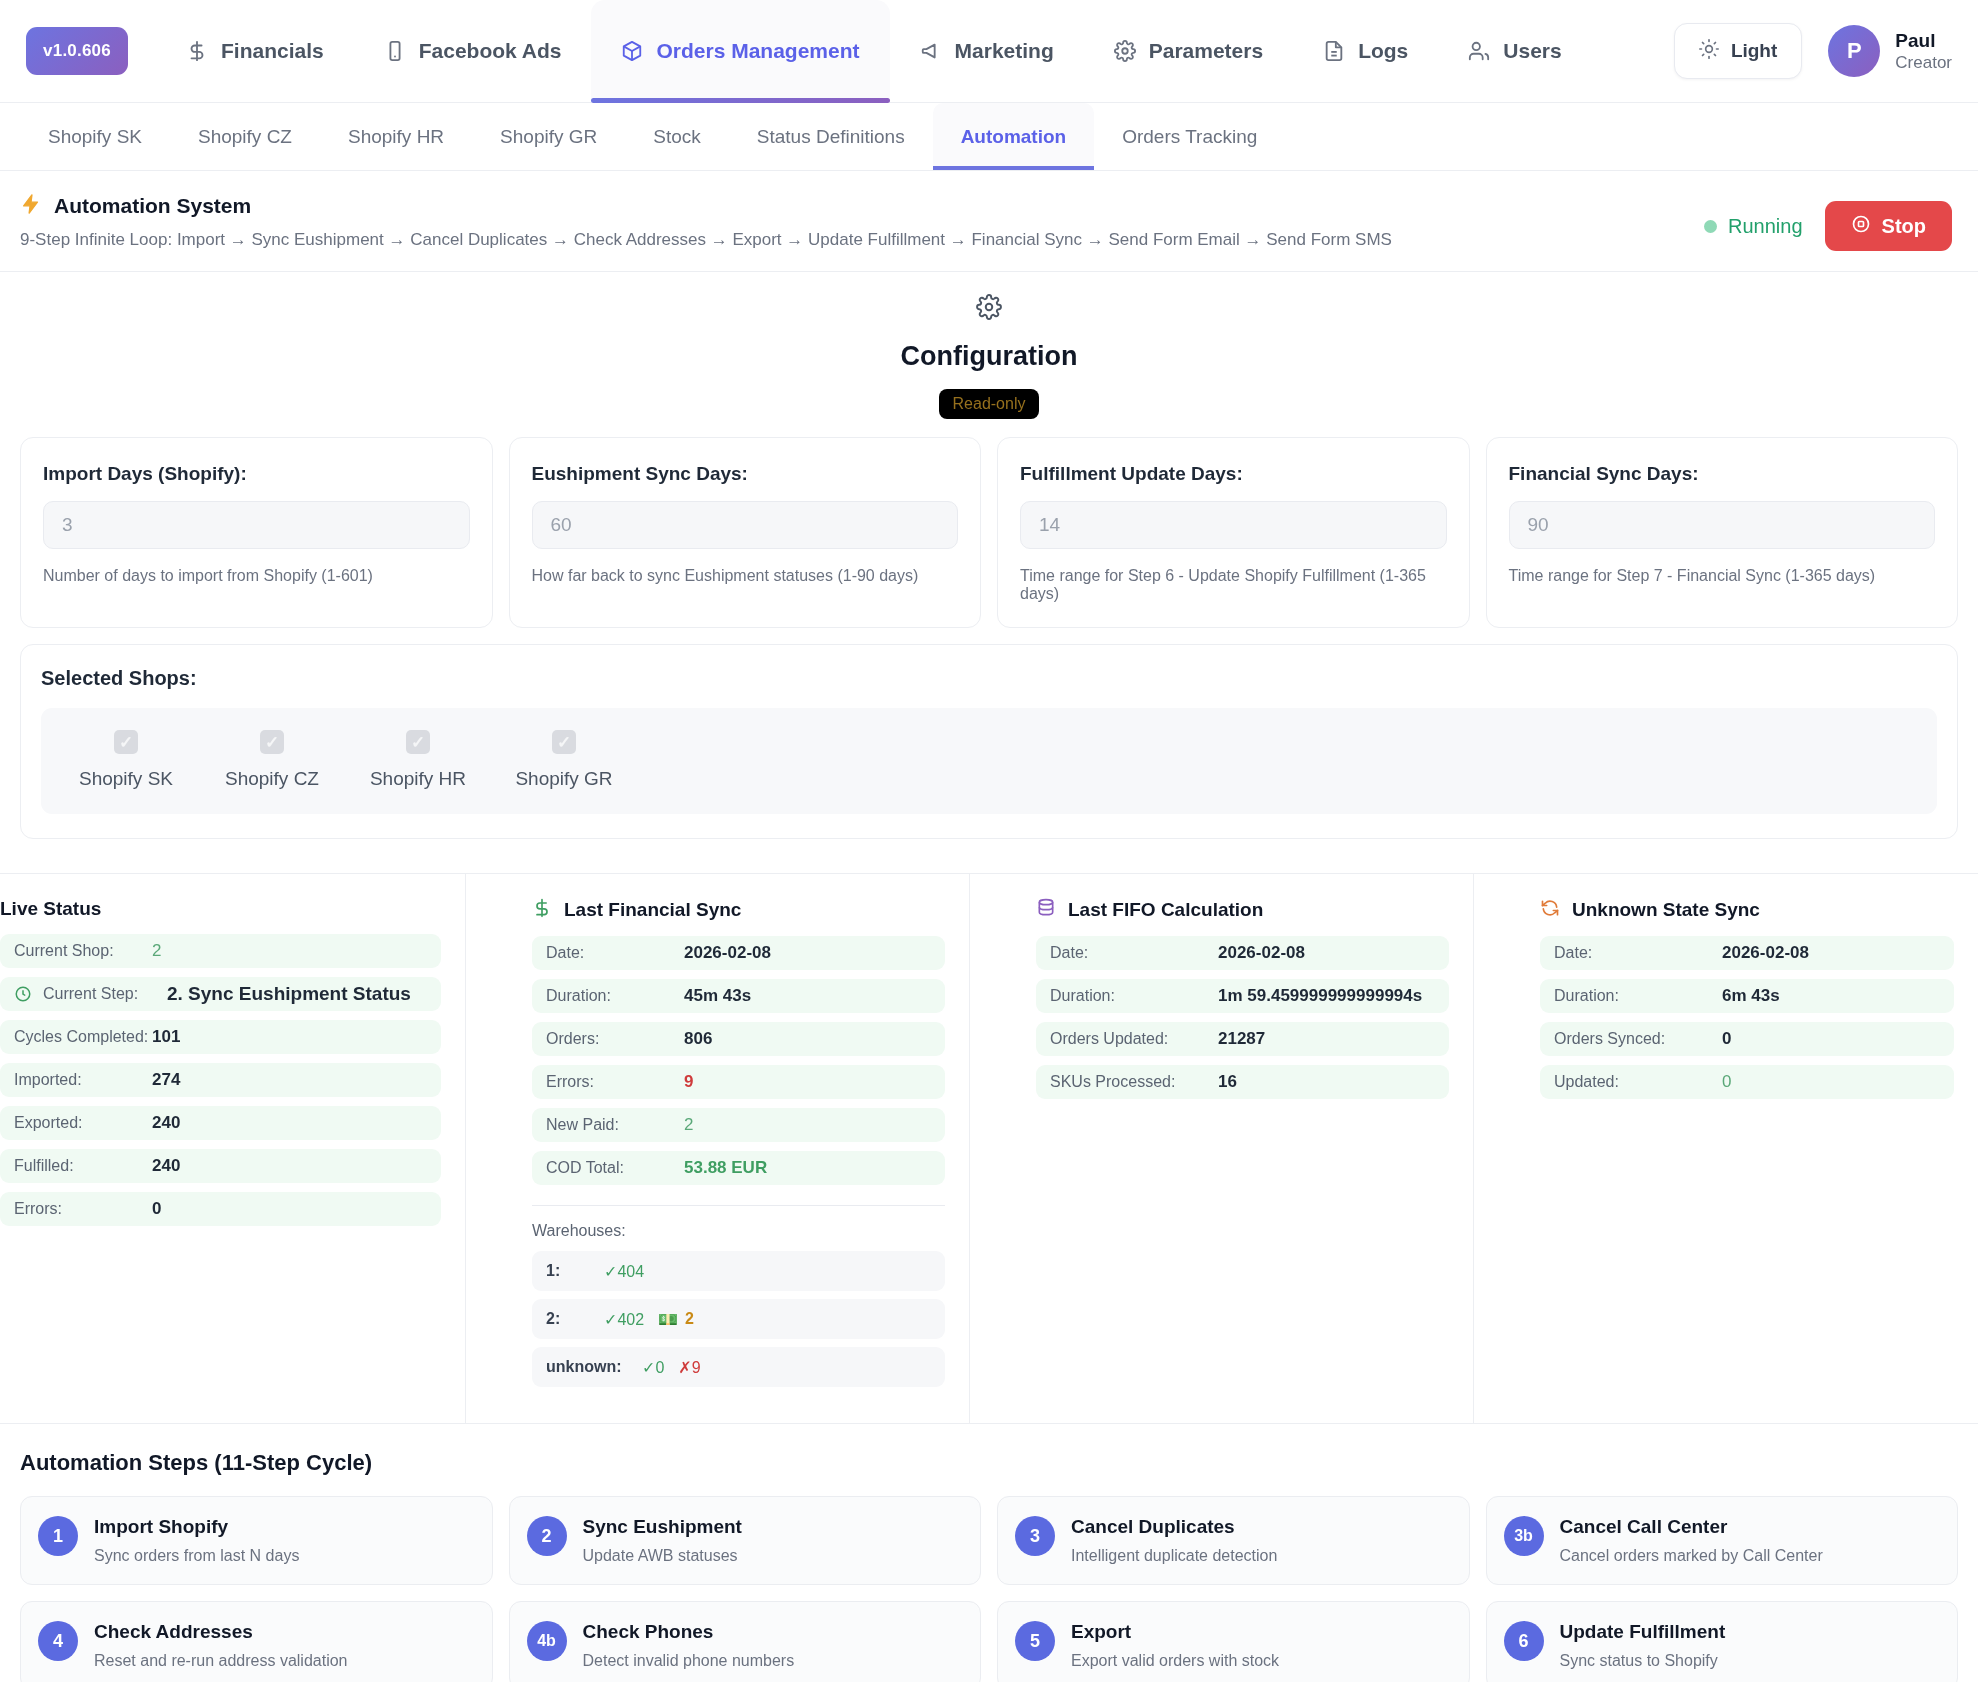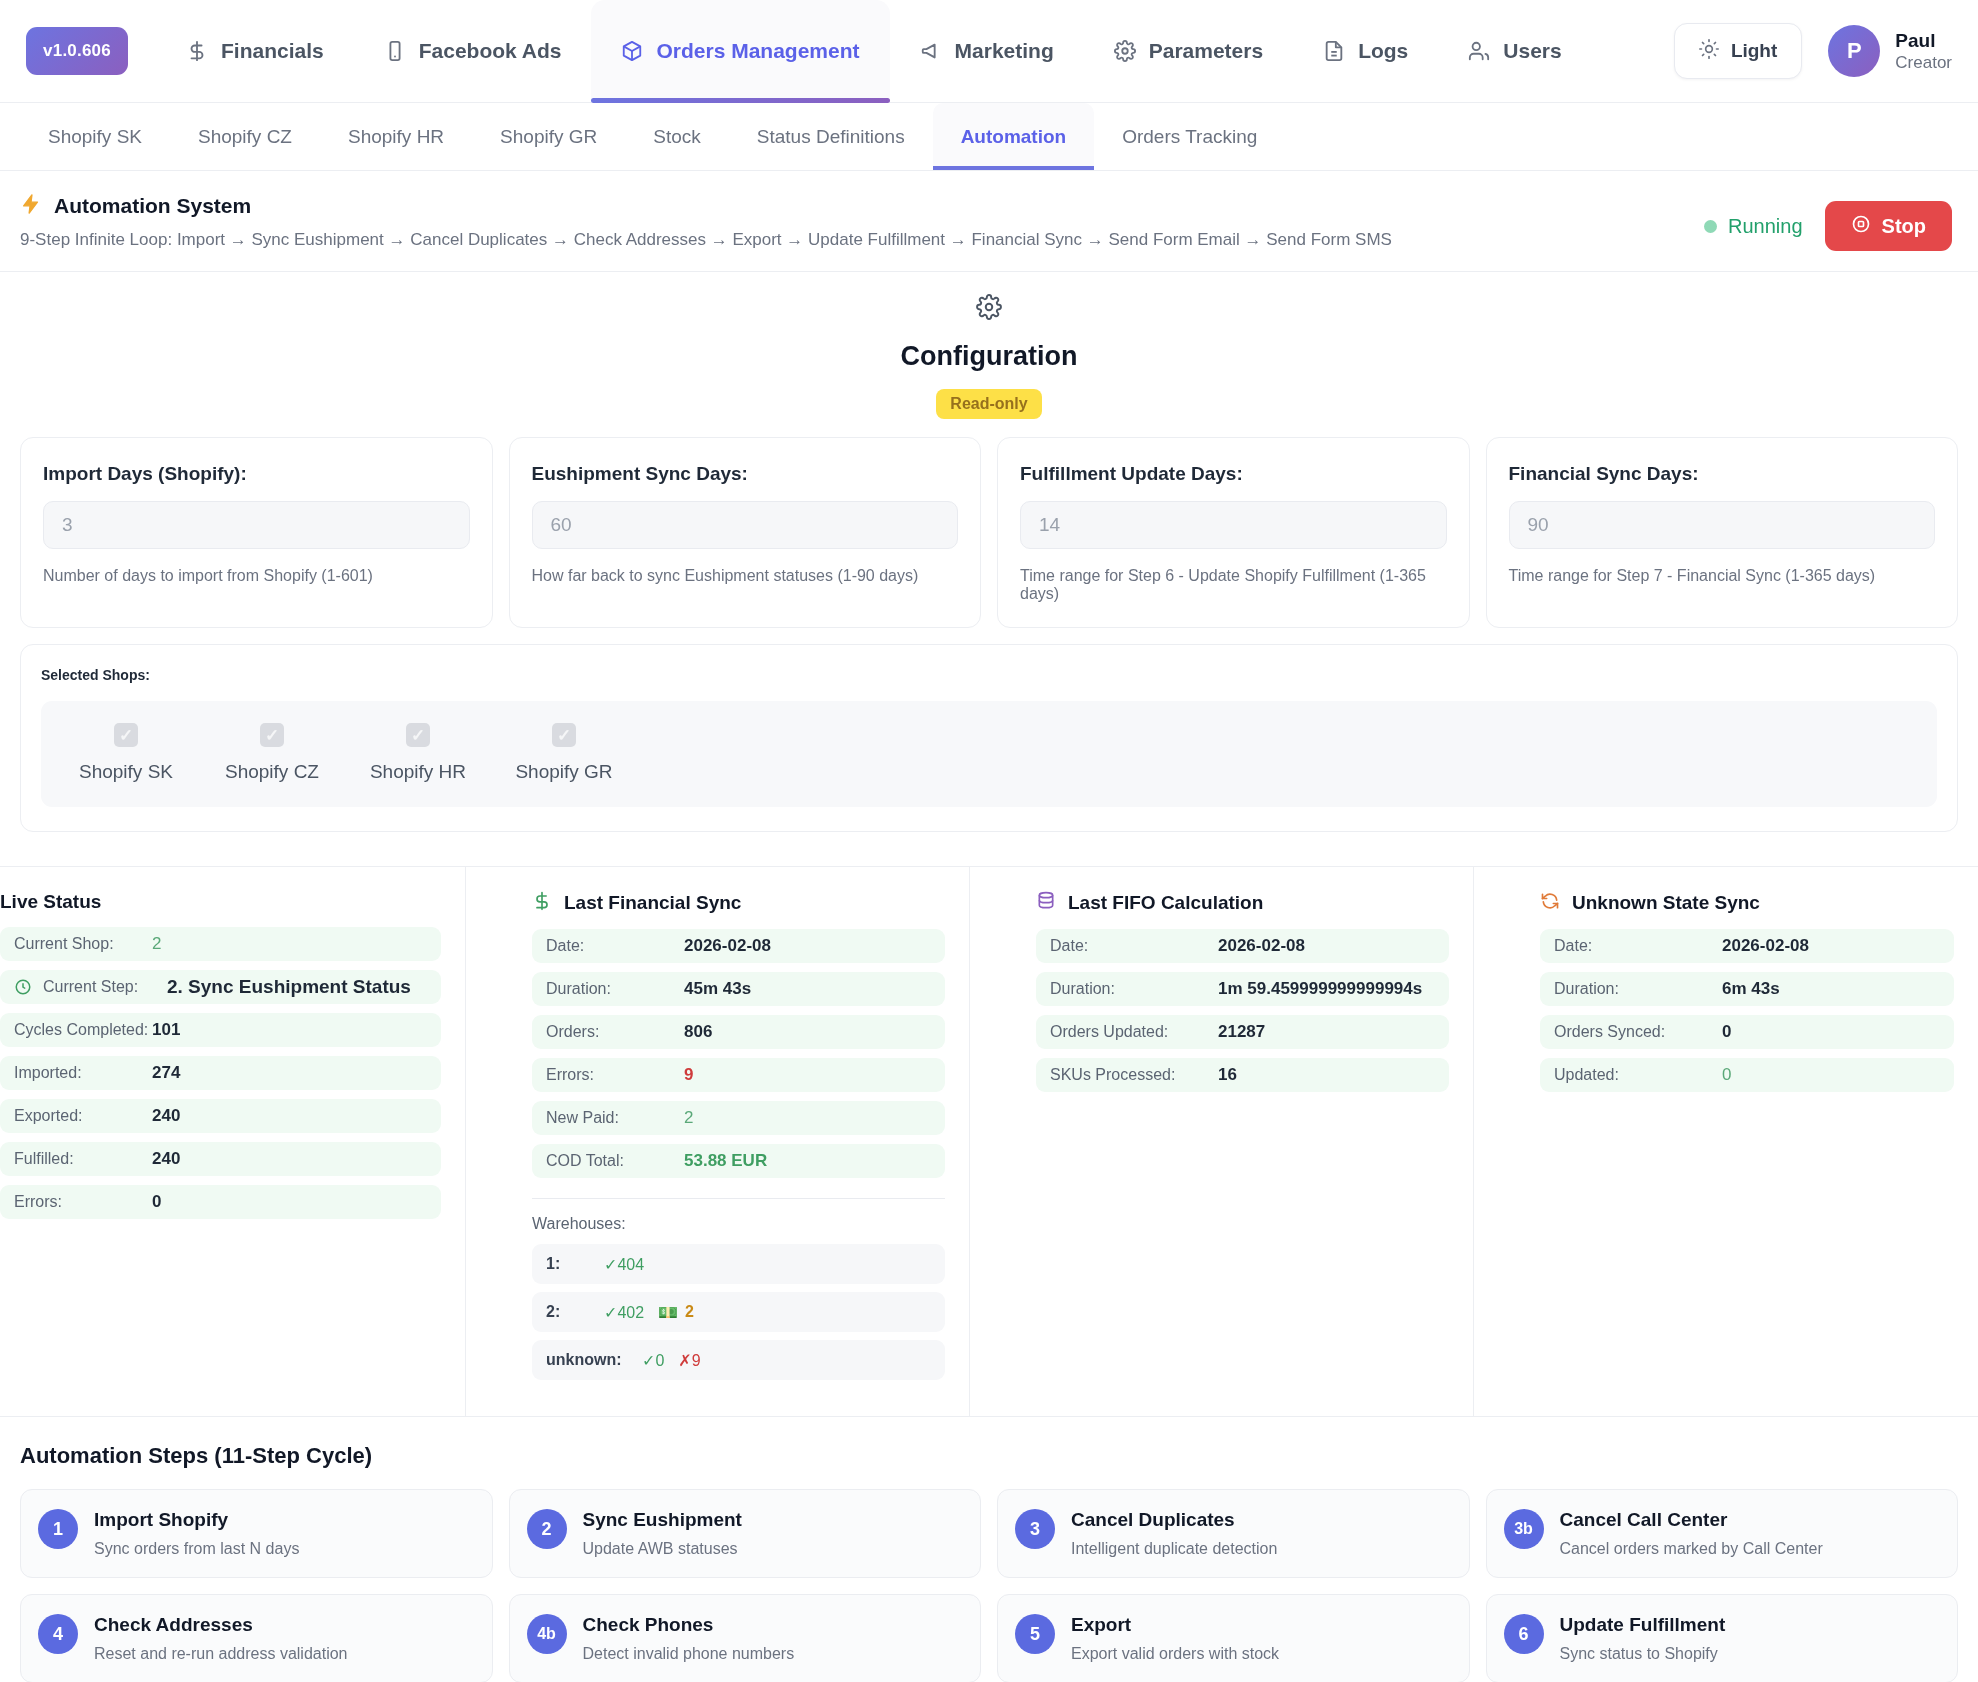--- a/index.html
+++ b/index.html
@@ -119,23 +119,23 @@
     border: none; border-radius: 11px;
     height: 50px; padding: 0 26px;
     font-size: 20px; font-weight: bold;
     cursor: pointer;
   }
 
   
   .config-head { display: flex; align-items: center; gap: 17px; padding: 22px 20px 0 20px; flex-direction: column; }
   .config-title { font-size: 27px; font-weight: bold; color: #111827; }
   .readonly-badge {
-    background: #fde047; color: #96701d;
+    background: #000000; color: #96701d;
     border-radius: 8px; padding: 6px 14px;
-    font-size: 16px; font-weight: bold;
+    font-size: 16px; font-weight: normal;
   }
   .config-grid {
     display: grid; grid-template-columns: repeat(4, 1fr);
     gap: 16px;
     padding: 18px 20px 0 20px;
   }
   .cfg-card {
     border: 1px solid #eceef2; border-radius: 13px;
     background: #fff;
     padding: 25px 22px 24px 22px;
@@ -152,21 +152,21 @@
     font-size: 19px; color: #9aa1ac;
   }
   .cfg-hint { margin-top: 18px; font-size: 16px; color: #6b7280; }
 
   .shops-card {
     margin: 16px 20px 0 20px;
     border: 1px solid #eceef2; border-radius: 13px;
     background: #fff;
     padding: 22px 20px 24px 20px;
   }
-  .shops-label { font-size: 14px; font-weight: bold; color: #1f2937; }
+  .shops-label { font-size: 20px; font-weight: bold; color: #1f2937; }
   .shops-inner {
     margin-top: 18px;
     background: #f7f8fa;
     border-radius: 11px;
     padding: 22px 22px 24px 22px;
     display: flex; gap: 20px;
   }
   .shop-item { display: flex; flex-direction: column; align-items: center; gap: 14px; width: 126px; cursor: pointer; }
   .shop-cb {
     width: 24px; height: 24px; border-radius: 5px;

